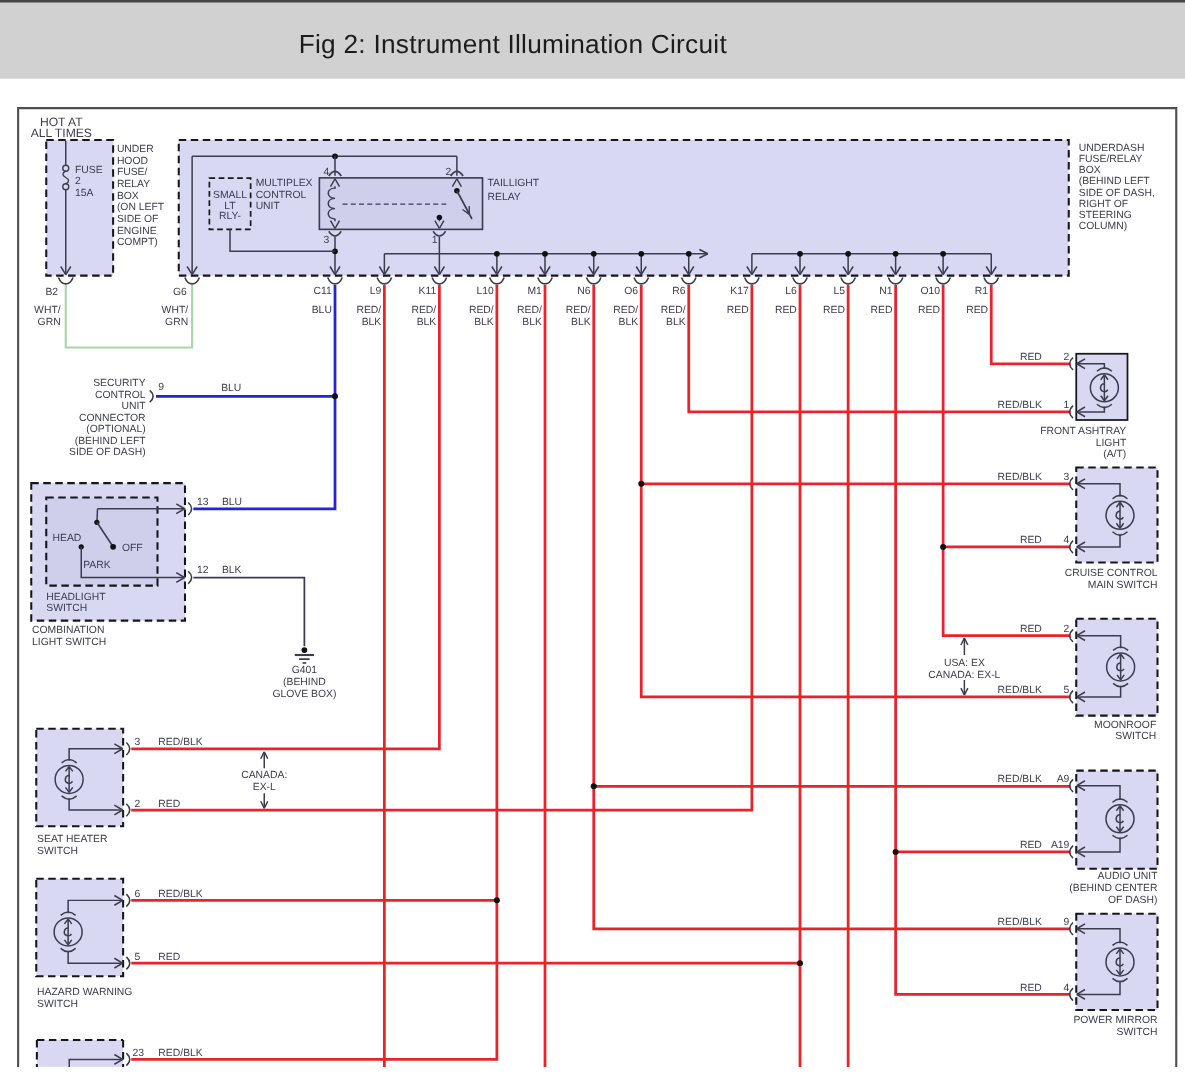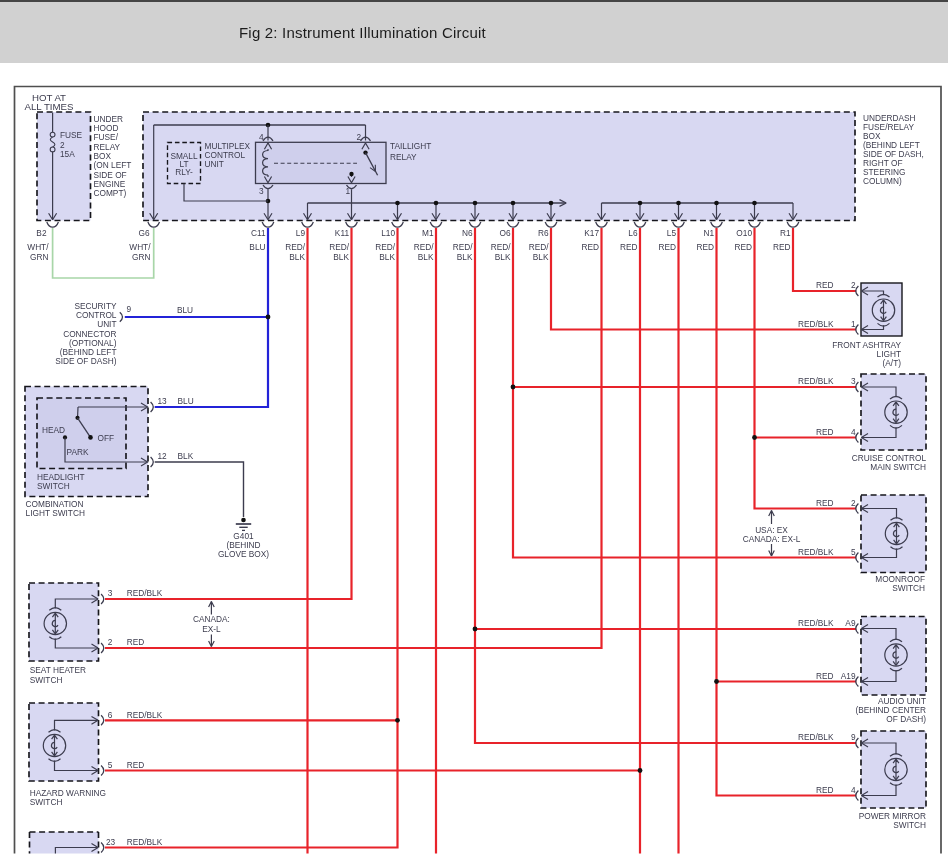--- a/index.html
+++ b/index.html
@@ -1,17 +1,17 @@
 <!DOCTYPE html>
 <html><head><meta charset="utf-8">
 <style>
 html,body{margin:0;padding:0;background:#fff;width:948px;height:866px;overflow:hidden}
 *{font-family:"Liberation Sans",sans-serif}
 #hdr{position:absolute;left:0;top:0;width:948px;height:61px;background:#d1d1d1;border-top:2.5px solid #454545}
-#ttl{position:absolute;left:239px;top:24px;font-size:15px;color:#1c1c1c;letter-spacing:.2px}
+#ttl{position:absolute;left:239px;top:24px;font-size:21px;color:#1c1c1c;letter-spacing:.2px}
 #brd{position:absolute;left:0;top:0}
 </style></head>
 <body>
 <div id="hdr"></div>
 <div id="ttl">Fig 2: Instrument Illumination Circuit</div>
 <svg id="brd" width="948" height="866" viewBox="0 0 948 866">
 <path d="M 14.5 853.5 L 14.5 86.5 L 941 86.5 L 941 853.5" fill="none" stroke="#4f4f4f" stroke-width="1.7"></path>
 <rect x="37" y="112" width="53.5" height="108.5" fill="#d8d8f2" stroke="#16161c" stroke-width="1.65" stroke-dasharray="6,3.6"></rect>
 <rect x="143" y="112" width="712" height="108.5" fill="#d8d8f2" stroke="#16161c" stroke-width="1.65" stroke-dasharray="6,3.6"></rect>
 <rect x="167.5" y="142.5" width="33.0" height="41.0" fill="none" stroke="#16161c" stroke-width="1.35" stroke-dasharray="4.6,2.8"></rect>

